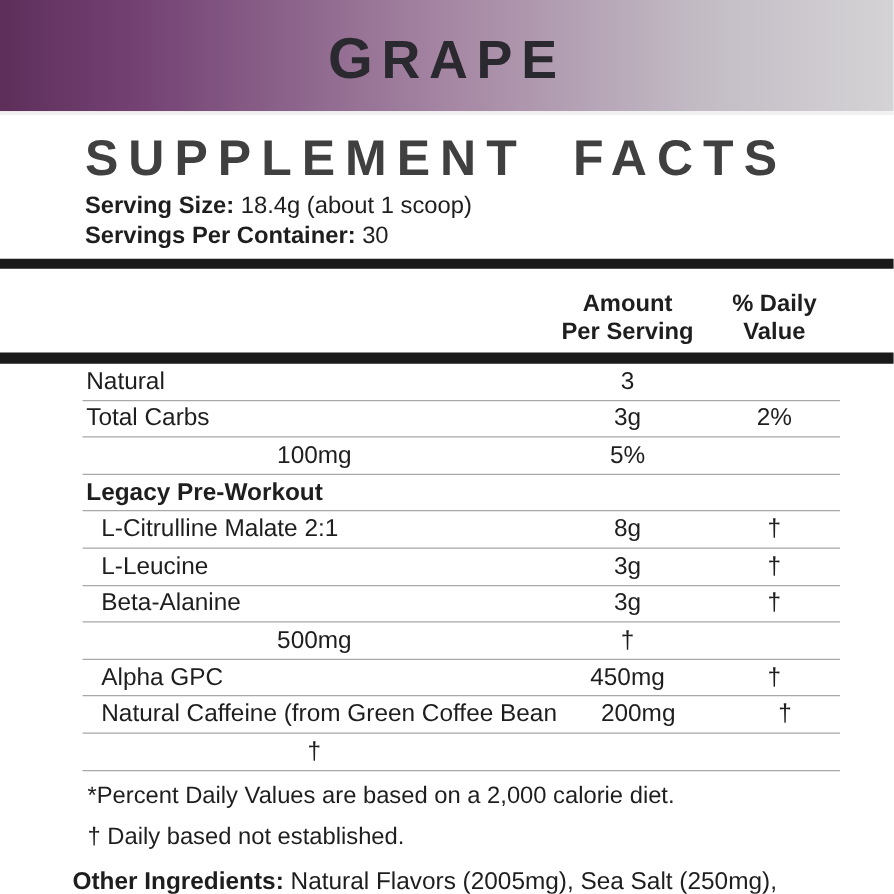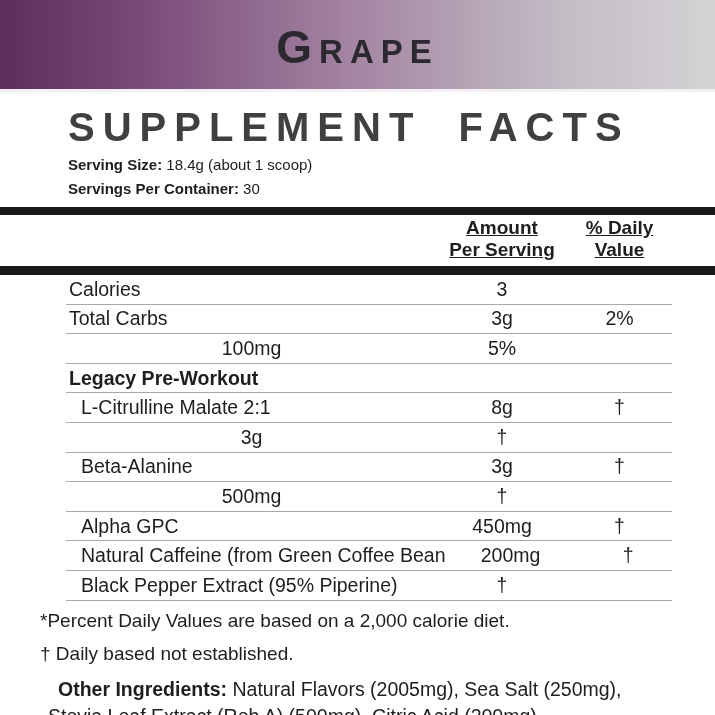--- a/index.html
+++ b/index.html
@@ -21,50 +21,49 @@
     display: flex; align-items: center; justify-content: center;
   }
   .banner-title {
     color: #2b2930;
     font-weight: 700;
     letter-spacing: 7px;
     line-height: 1;
     padding-top: 4px;
   }
   .banner-title .initial { font-size: 46px; }
-  .banner-title .rest { font-size: 33px; }
+  .banner-title .rest { font-size: 43px; }
 
   
   .facts-header { padding: 10px 45px 0 68px; }
   .facts-title {
     margin: 4px 0 5px 0;
     font-size: 40px;
     font-weight: 700;
     letter-spacing: 8px;
     word-spacing: 18px;
     line-height: 42px;
     color: #404040;
     white-space: nowrap;
   }
-  .serving-line { font-size: 15px; line-height: 24px; }
+  .serving-line { font-size: 19px; line-height: 24px; }
   .serving-line .lbl { font-weight: 700; }
 
   
   .bar { width: 715px; background: #1a1a1a; }
   .bar.bar1 { height: 8px; margin-top: 6px; }
   .bar.bar2 { height: 9px; }
 
   
   .table-wrap { margin: 0 43px 0 66px; }
   .col-head {
     display: grid;
     grid-template-columns: 1fr 130px 105px;
-    padding: 2px 0 6px 0;
+    padding: 18px 0 6px 0;
     height: 43px;
-    text-decoration: underline;
   }
   .col-head .col {
     text-align: center;
     font-weight: 700;
     font-size: 19px;
     line-height: 22px;
   }
 
   
   .srow {
@@ -74,21 +73,21 @@
     height: 28.6px;
     border-bottom: 1px solid #a8a8a8;
     font-size: 19.5px;
   }
   .srow .name { padding-left: 3px; white-space: nowrap; }
   .srow.indent .name { padding-left: 15px; }
   .srow.section .name { font-weight: 700; }
   .srow .amt, .srow .dv { text-align: center; }
 
   
-  .footnotes { padding: 9px 45px 0 40px; font-size: 19px; }
+  .footnotes { padding: 9px 45px 0 70px; font-size: 19px; }
   .footnote { margin: 0 0 11px 0; line-height: 22px; }
 
   
   .other {
     margin: 2px 44px 0 48px;
     font-size: 19.5px;
     line-height: 27px;
   }
   .other .lbl { font-weight: 700; margin-left: 10px; }
 </style>
@@ -127,21 +126,21 @@
         <div>Value</div>
       </div>
     </div>
   </div>
 
   <div class="bar bar2"></div>
 
   <div class="table-wrap">
 
     <div class="srow">
-      <span class="name">Calories</span>
+      <span class="name">Natural</span>
       <span class="amt">3</span>
       <span class="dv"></span>
     </div>
 
     <div class="srow">
       <span class="name">Total Carbs</span>
       <span class="amt">3g</span>
       <span class="dv">2%</span>
     </div>
 
@@ -156,20 +155,21 @@
       <span class="dv"></span>
     </div>
 
     <div class="srow indent">
       <span class="name">L-Citrulline Malate 2:1</span>
       <span class="amt">8g</span>
       <span class="dv">†</span>
     </div>
 
     <div class="srow indent">
+      <span class="name">L-Leucine</span>
       <span class="amt">3g</span>
       <span class="dv">†</span>
     </div>
 
     <div class="srow indent">
       <span class="name">Beta-Alanine</span>
       <span class="amt">3g</span>
       <span class="dv">†</span>
     </div>
 
@@ -184,21 +184,20 @@
       <span class="dv">†</span>
     </div>
 
     <div class="srow indent">
       <span class="name">Natural Caffeine (from Green Coffee Bean</span>
       <span class="amt">200mg</span>
       <span class="dv">†</span>
     </div>
 
     <div class="srow indent">
-      <span class="name">Black Pepper Extract (95% Piperine)</span>
       <span class="dv">†</span>
     </div>
 
   </div>
 
   <div class="footnotes">
     <p class="footnote">*Percent Daily Values are based on a 2,000 calorie diet.</p>
     <p class="footnote">† Daily based not established.</p>
   </div>
 

